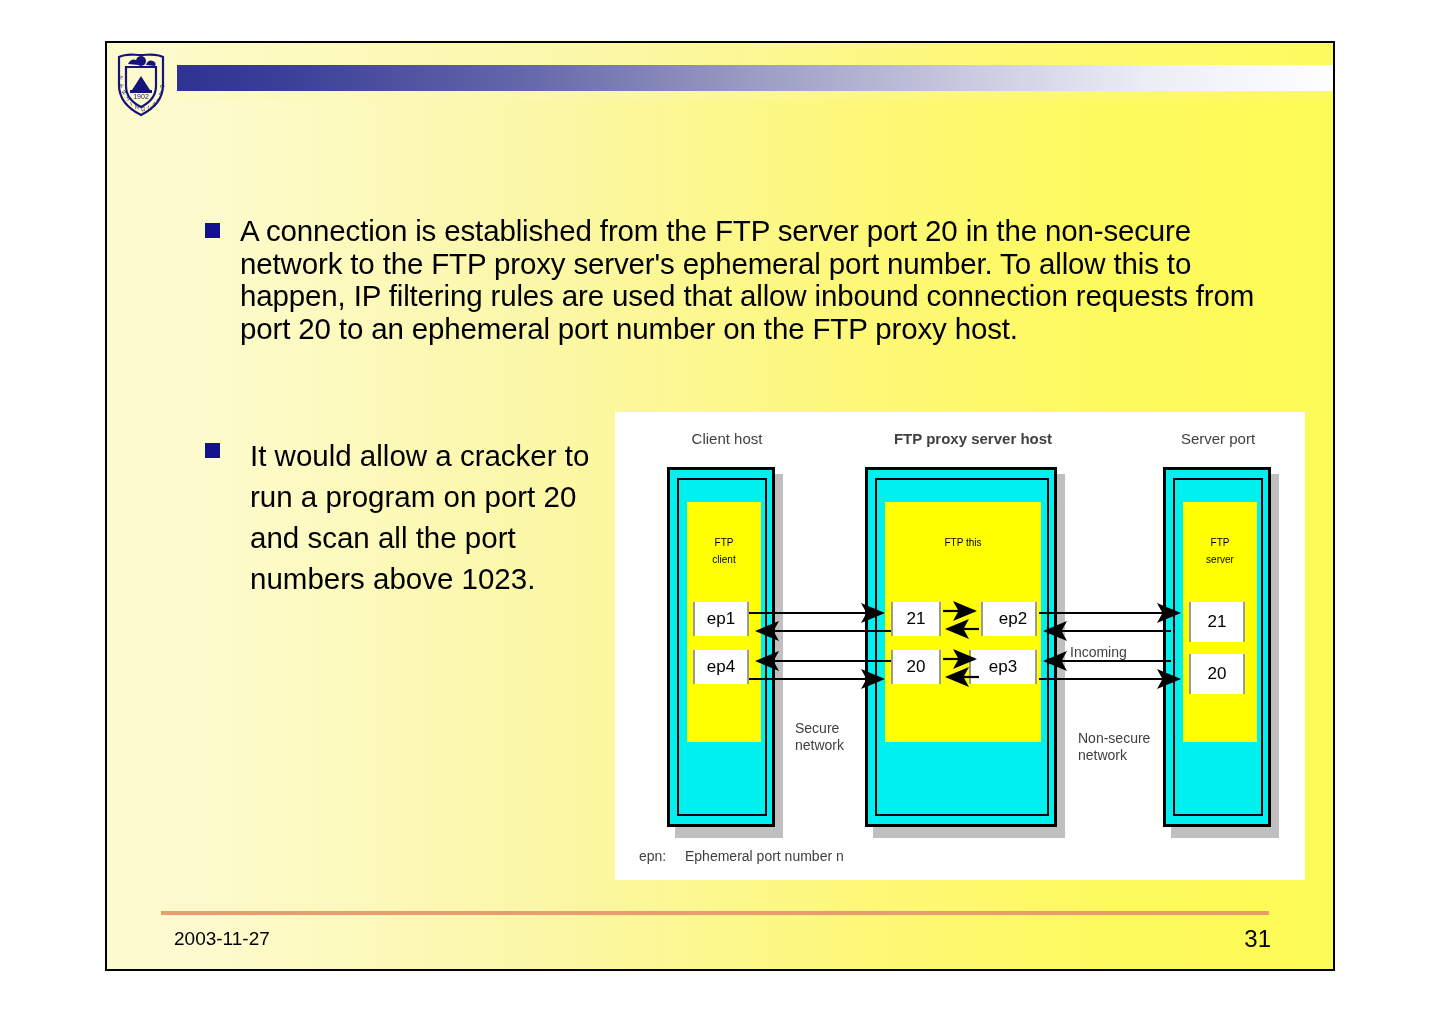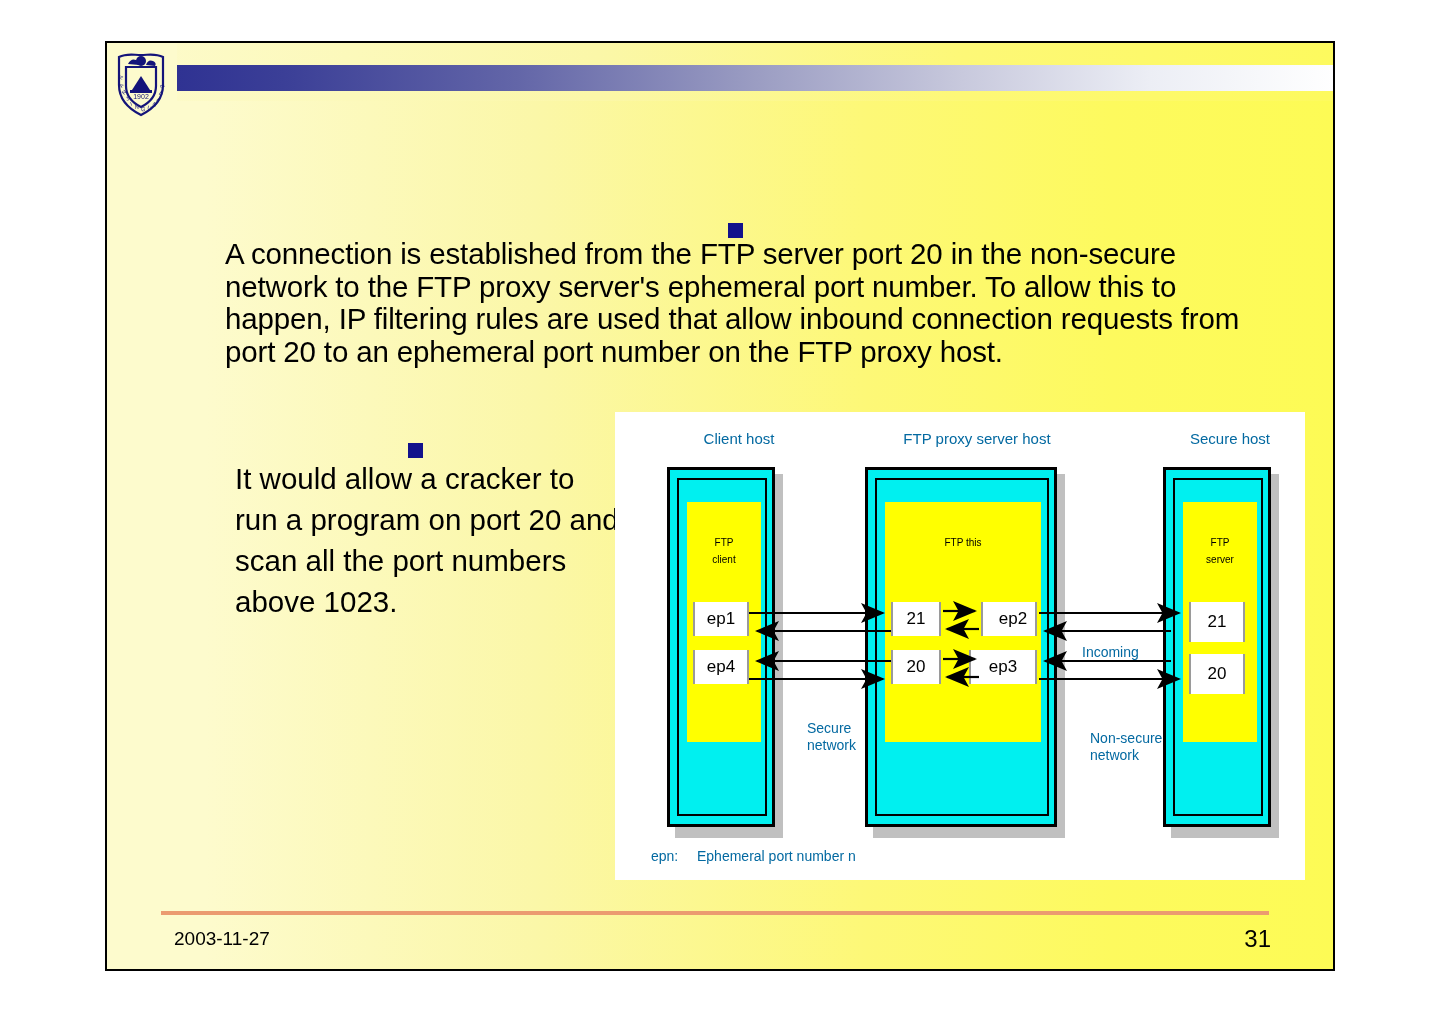--- a/index.html
+++ b/index.html
@@ -74,22 +74,21 @@
     line-height: 1.0;
     color: #000000;
     letter-spacing: -0.2px;
     white-space: nowrap;
   }
 
   
   .bullet-row {
     position: absolute;
     display: flex;
-    align-items: center;
-    flex-direction: column;
+    align-items: flex-start;
   }
   .bullet-sq {
     width: 15px;
     height: 15px;
     background: #12128c;
     flex: 0 0 auto;
     margin-top: 8px;
   }
   .bullet-text {
     color: #000000;
@@ -123,22 +122,21 @@
     position: absolute;
     left: 508px;
     top: 369px;
     width: 690px;
     height: 468px;
     background: #ffffff;
   }
   .dg {
     position: absolute;
     font-family: "Liberation Sans", sans-serif;
-    color: #0369a1;
-    margin-left: 12px;
+    color: #404040;
   }
   .host-title {
     font-size: 15px;
     text-align: center;
     white-space: nowrap;
   }
   
   .shadow {
     position: absolute;
     background: #c0c0c0;
@@ -273,22 +271,22 @@
   </div>
 
   <div id="bullet2" class="bullet-row">
     <div class="bullet-sq"></div>
     <div class="bullet-text">It would allow a cracker to run a program on port 20 and scan all the port numbers above 1023.</div>
   </div>
 
   <div id="diagram">
 
     <div class="dg host-title" style="left:22px; top:18px; width:180px;">Client host</div>
-    <div class="dg host-title" style="left:230px; top:18px; width:240px;">FTP proxy server host</div>
-    <div class="dg host-title" style="left:528px; top:18px; width:150px;">Secure host</div>
+    <div class="dg host-title" style="left:238px; top:18px; width:240px;font-weight:bold;">FTP proxy server host</div>
+    <div class="dg host-title" style="left:528px; top:18px; width:150px;">Server port</div>
 
     <div class="shadow" style="left:60px; top:62px; width:108px; height:364px;"></div>
     <div class="host-outer" style="left:52px; top:55px; width:108px; height:360px;"></div>
     <div class="host-inner" style="left:62px; top:66px; width:90px; height:338px;"></div>
     <div class="app-box" style="left:72px; top:90px; width:74px; height:240px;"></div>
     <div class="app-label" style="left:72px; top:122px; width:74px;">
       <span>FTP</span><br>
       <span>client</span>
     </div>
     <div class="port-box" style="left:78px; top:190px; width:56px; height:34px;">ep1</div>

